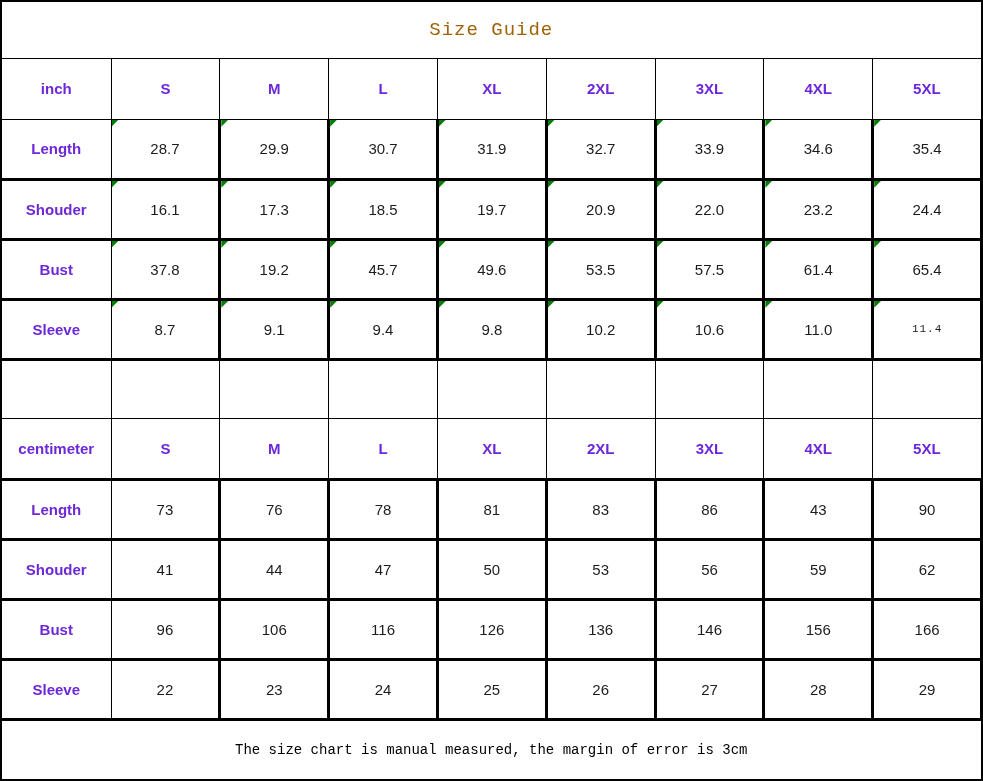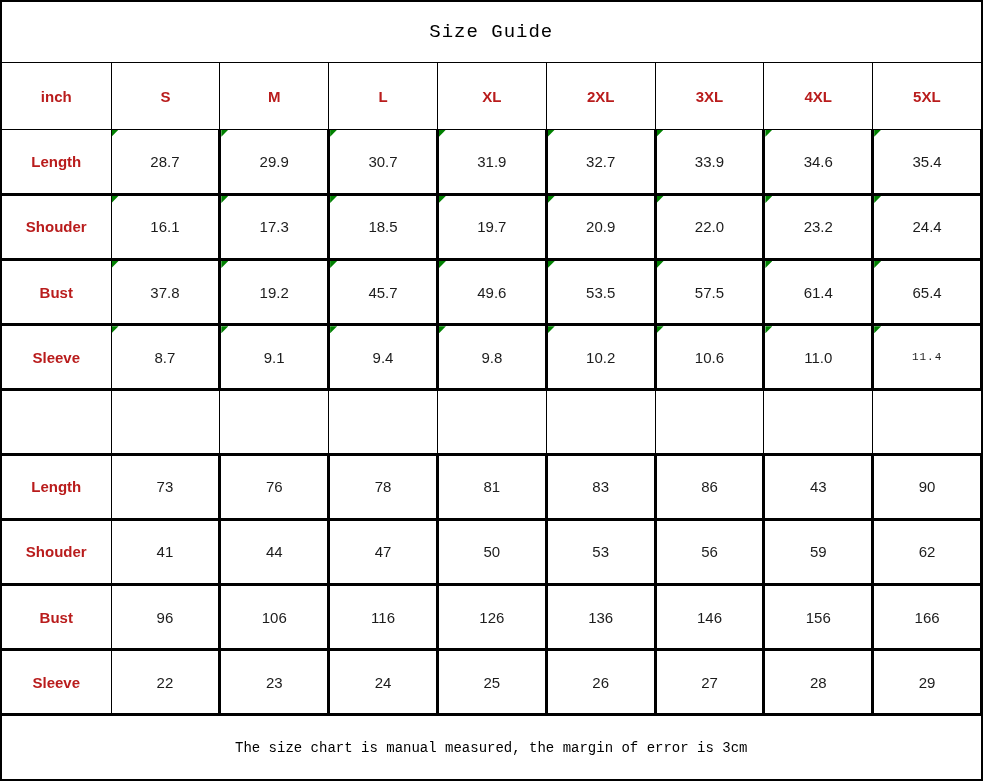--- a/index.html
+++ b/index.html
@@ -32,23 +32,23 @@
   tr.r-title  { height: 57px; }
   tr.r-head   { height: 61px; }
   tr.r-data   { height: 60px; }
   tr.r-empty  { height: 59px; }
   tr.r-foot   { height: 60px; }
 
   .title-cell {
     font-family: "Liberation Mono", "DejaVu Sans Mono", monospace;
     font-size: 19px;
     letter-spacing: 1px;
-    color: #000000;
-  }
-  .head-cell, .label-cell { font-weight: bold; color: #b91c1c; }
+    color: #a16207;
+  }
+  .head-cell, .label-cell { font-weight: bold; color: #6d28d9; }
 
   
   .num-cell   { border-right-width: 3px; border-bottom-width: 3px; }
   .label-cell { border-bottom-width: 3px; margin-top: 32px; }
   .b-t3       { border-top-width: 3px; }
 
   .mono-num {
     font-family: "Liberation Mono", "DejaVu Sans Mono", monospace;
     font-size: 11px;
     letter-spacing: 1px;
@@ -140,20 +140,31 @@
           <td></td>
           <td></td>
           <td></td>
           <td></td>
           <td></td>
           <td></td>
           <td></td>
           <td></td>
           <td></td>
         </tr>
+        <tr class="r-head">
+          <td class="head-cell">centimeter</td>
+          <td class="head-cell">S</td>
+          <td class="head-cell">M</td>
+          <td class="head-cell">L</td>
+          <td class="head-cell">XL</td>
+          <td class="head-cell">2XL</td>
+          <td class="head-cell">3XL</td>
+          <td class="head-cell">4XL</td>
+          <td class="head-cell">5XL</td>
+        </tr>
         <tr class="r-data">
           <td class="label-cell b-t3">Length</td>
           <td class="num-cell b-t3"><span>73</span></td>
           <td class="num-cell b-t3"><span>76</span></td>
           <td class="num-cell b-t3"><span>78</span></td>
           <td class="num-cell b-t3"><span>81</span></td>
           <td class="num-cell b-t3"><span>83</span></td>
           <td class="num-cell b-t3"><span>86</span></td>
           <td class="num-cell b-t3"><span>43</span></td>
           <td class="num-cell b-t3"><span>90</span></td>

